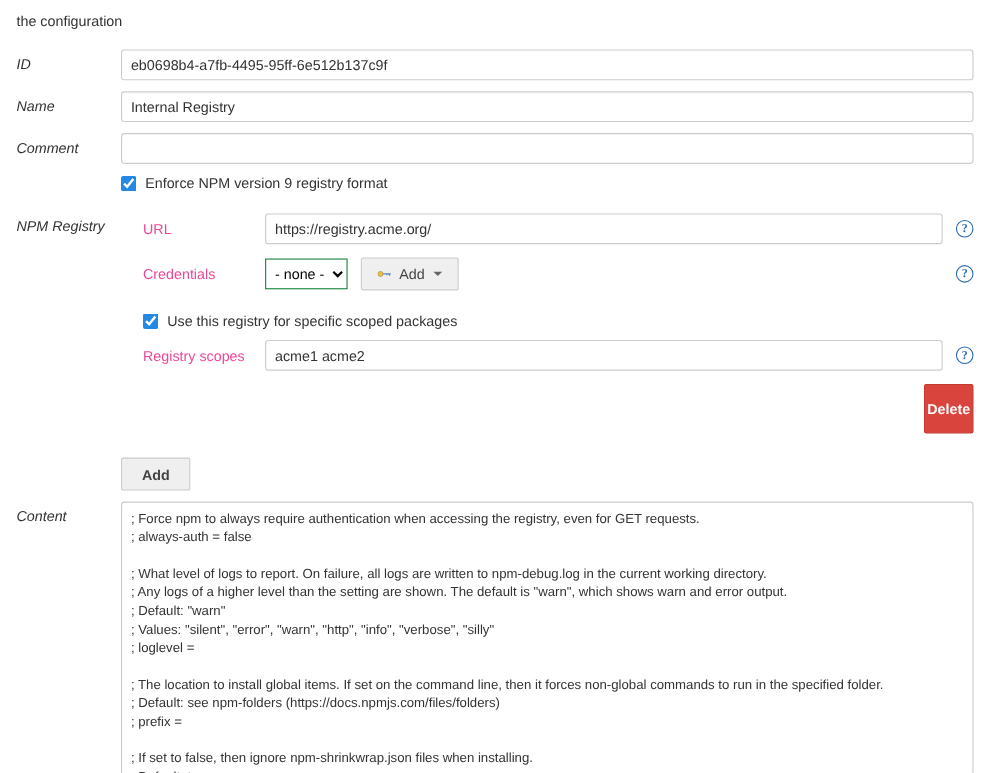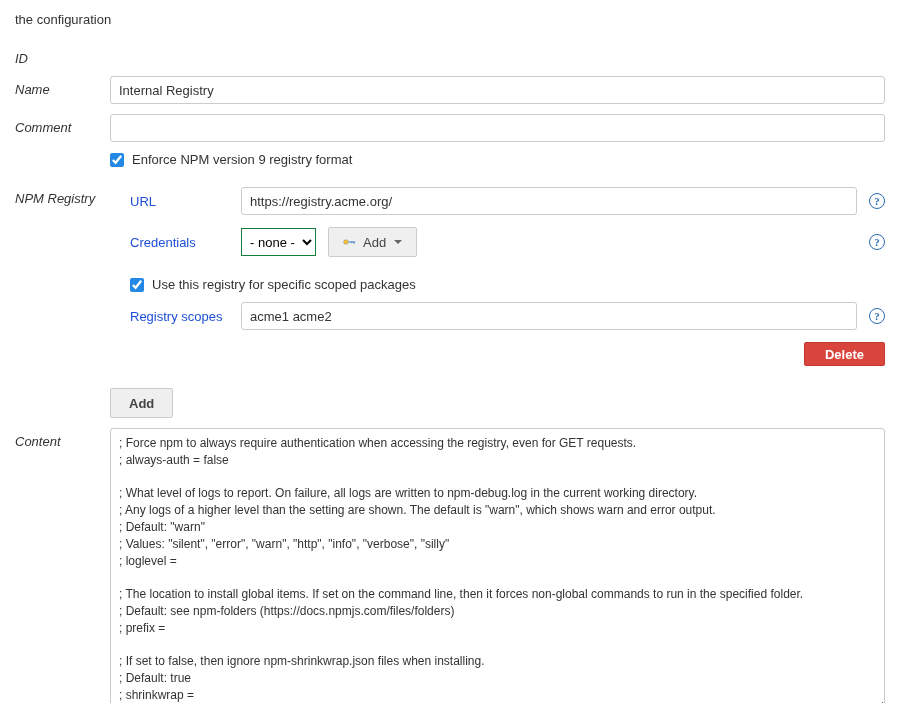--- a/index.html
+++ b/index.html
@@ -36,21 +36,21 @@
     .checkbox-row { display: flex; align-items: center; gap: 8px; margin-bottom: 10px; }
     .checkbox-row input[type="checkbox"] {
       width: 14px; height: 14px;
       accent-color: #2489e5;
     }
     .checkbox-row label { font-size: 13px; color: #333; }
 
     .nested { padding-left: 20px; }
 
     .sub-row { display: flex; align-items: center; margin-bottom: 12px; gap: 6px; }
-    .sub-label { width: 105px; flex-shrink: 0; font-size: 13px; color: #1d4ed8; }
+    .sub-label { width: 105px; flex-shrink: 0; font-size: 13px; color: #ec4899; }
     .sub-content { flex: 1; display: flex; align-items: center; gap: 12px; }
 
     .help-icon {
       width: 16px; height: 16px; flex-shrink: 0;
       border-radius: 50%; border: 1.5px solid #2a6ab0;
       color: #2a6ab0; font-weight: bold; font-size: 11px;
       display: inline-flex; align-items: center; justify-content: center;
       cursor: pointer;
       font-family: Georgia, serif;
     }
@@ -79,37 +79,40 @@
     .btn .caret {
       width: 0; height: 0;
       border-left: 4px solid transparent;
       border-right: 4px solid transparent;
       border-top: 4px solid #666;
       margin-left: 2px;
     }
 
     .btn-danger {
       background: #d9453d; border: 1px solid #c23a32; color: #fff;
-      font-weight: bold; height: 24px; padding: 0 20px;
+      font-weight: bold; height: 45px; padding: 0 2px;
     }
 
     .btn-plain {
       background: #efefef; border: 1px solid #ccc; color: #444;
       font-weight: bold; height: 30px; padding: 0 18px;
     }
 
     .right-align { display: flex; justify-content: flex-end; margin-top: 12px; margin-bottom: 12px; }
   </style>
 </head>
 <body>
 
 <div class="section-title">the configuration</div>
 
 <div class="form-row">
   <div class="form-label">ID</div>
+  <div class="form-content">
+    <input type="text" value="eb0698b4-a7fb-4495-95ff-6e512b137c9f" style="">
+  </div>
 </div>
 
 <div class="form-row">
   <div class="form-label">Name</div>
   <div class="form-content">
     <input type="text" value="Internal Registry" style="">
   </div>
 </div>
 
 <div class="form-row">

